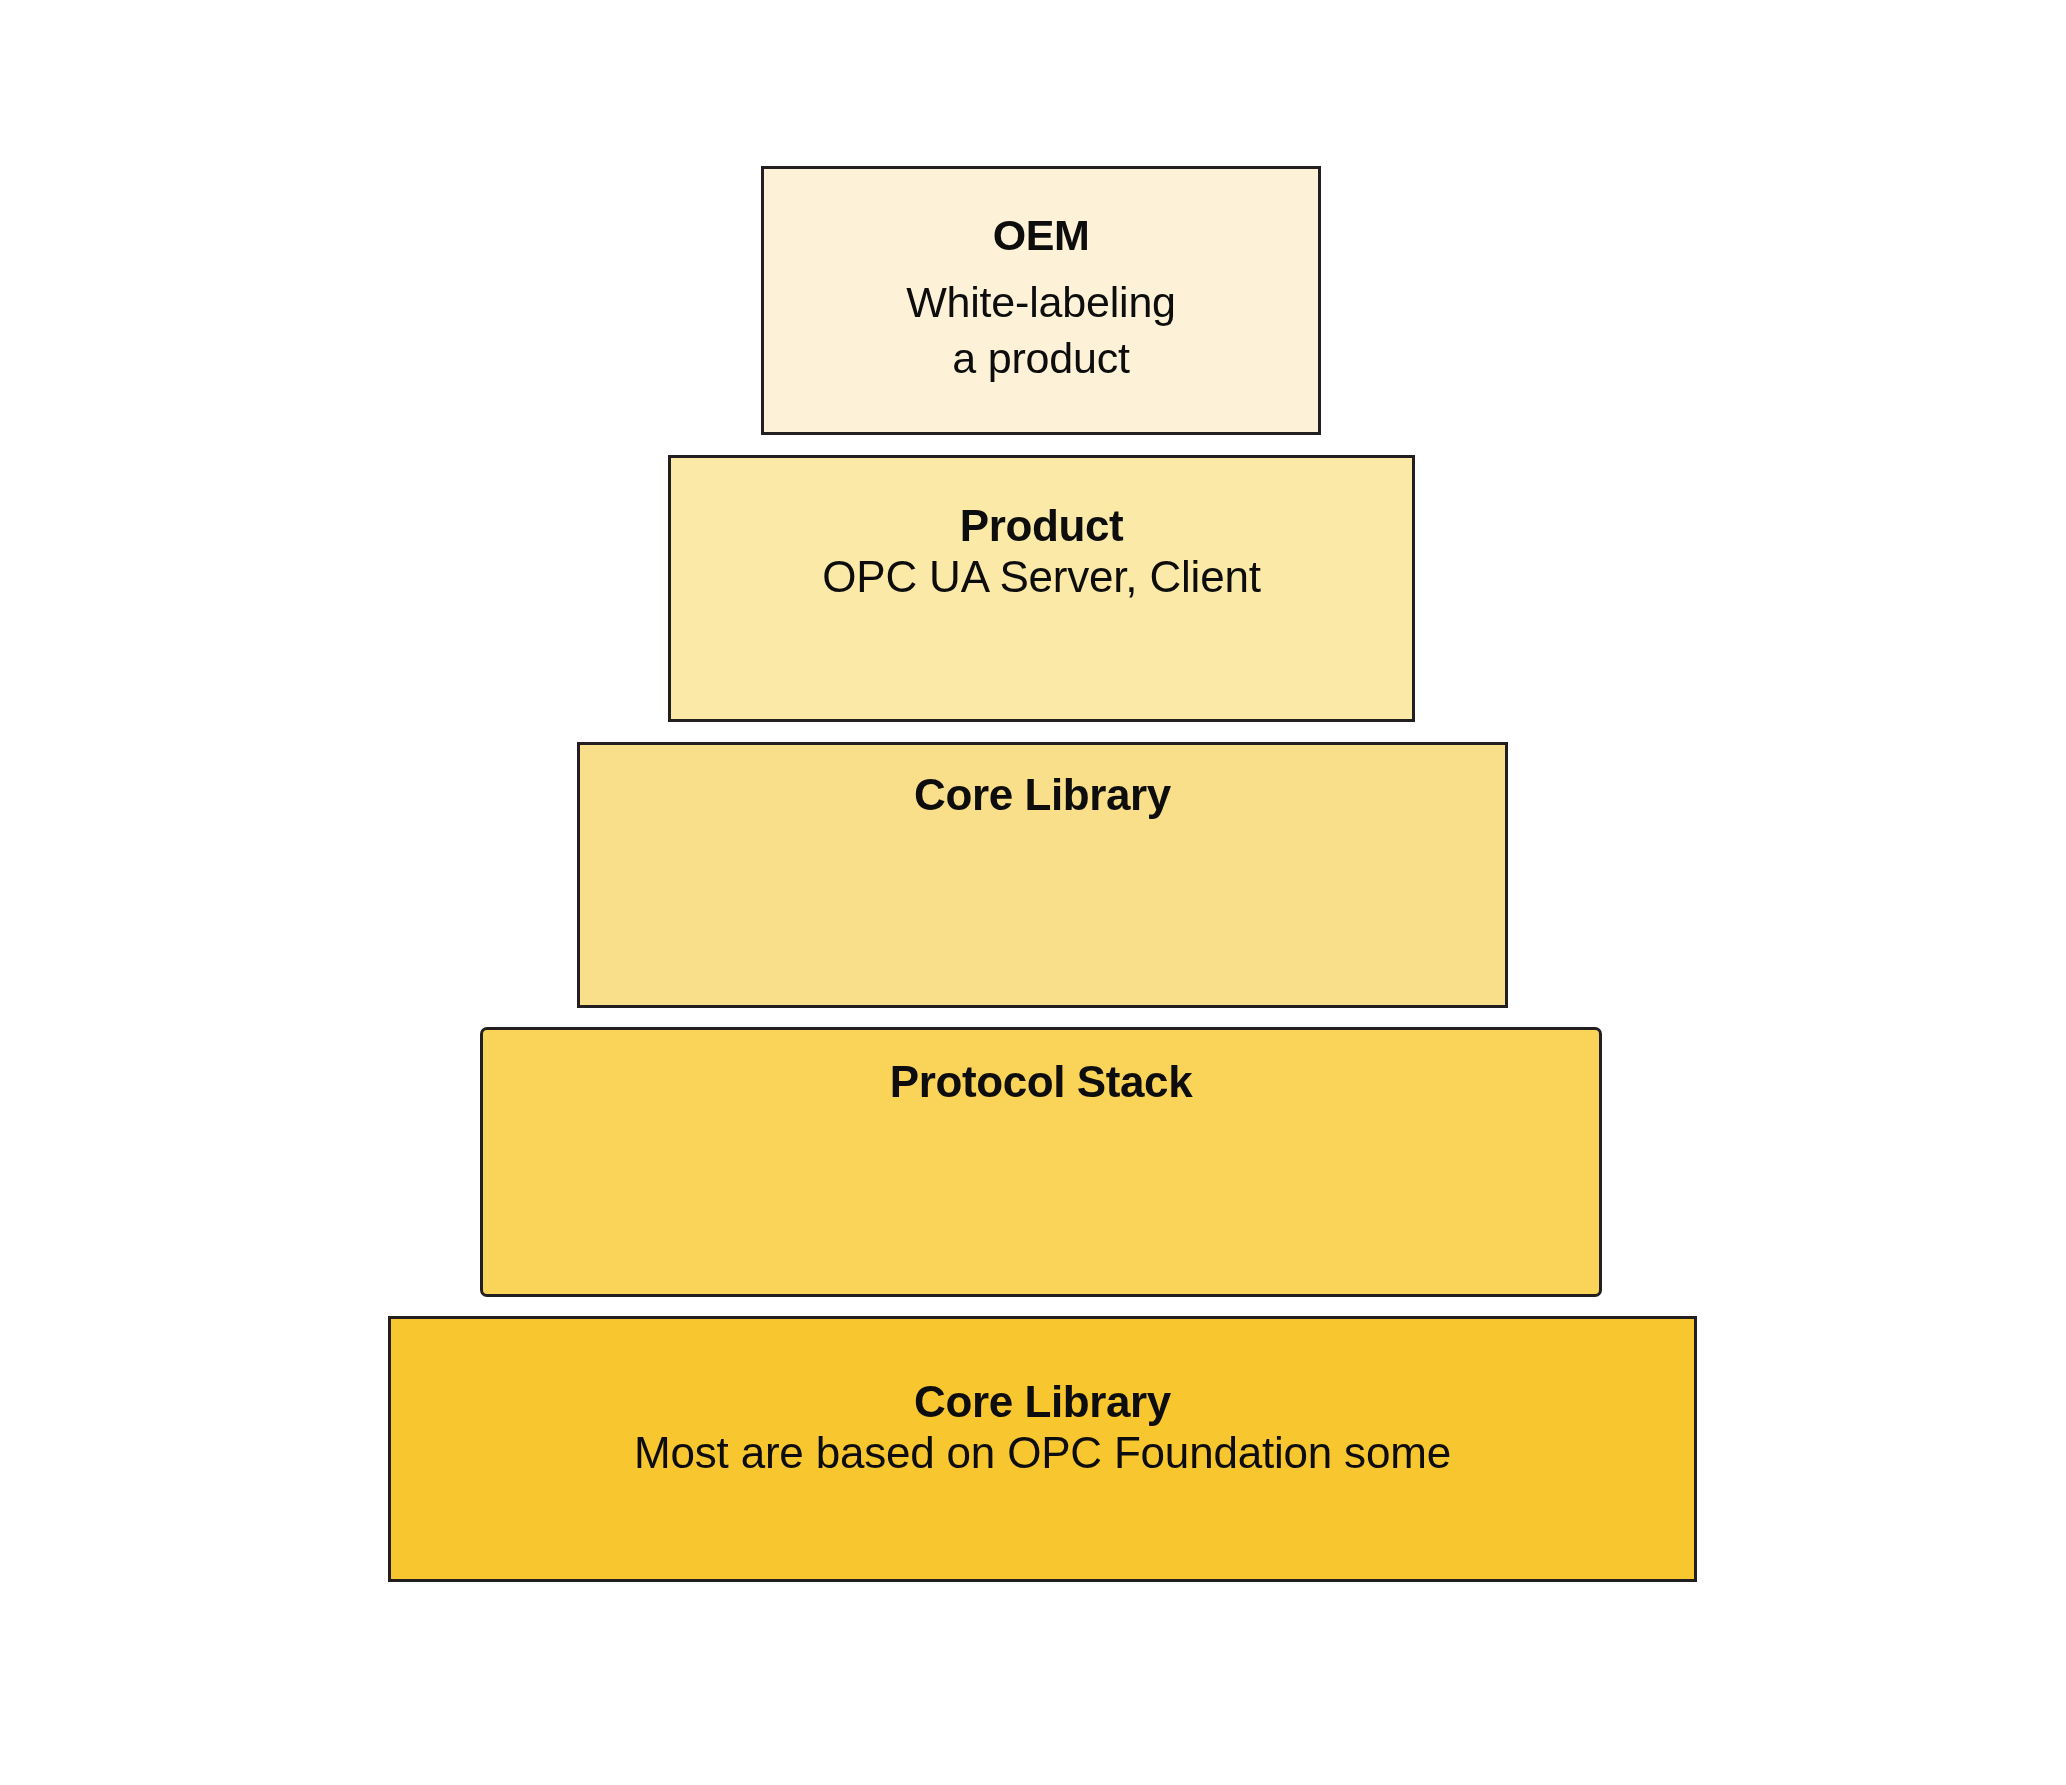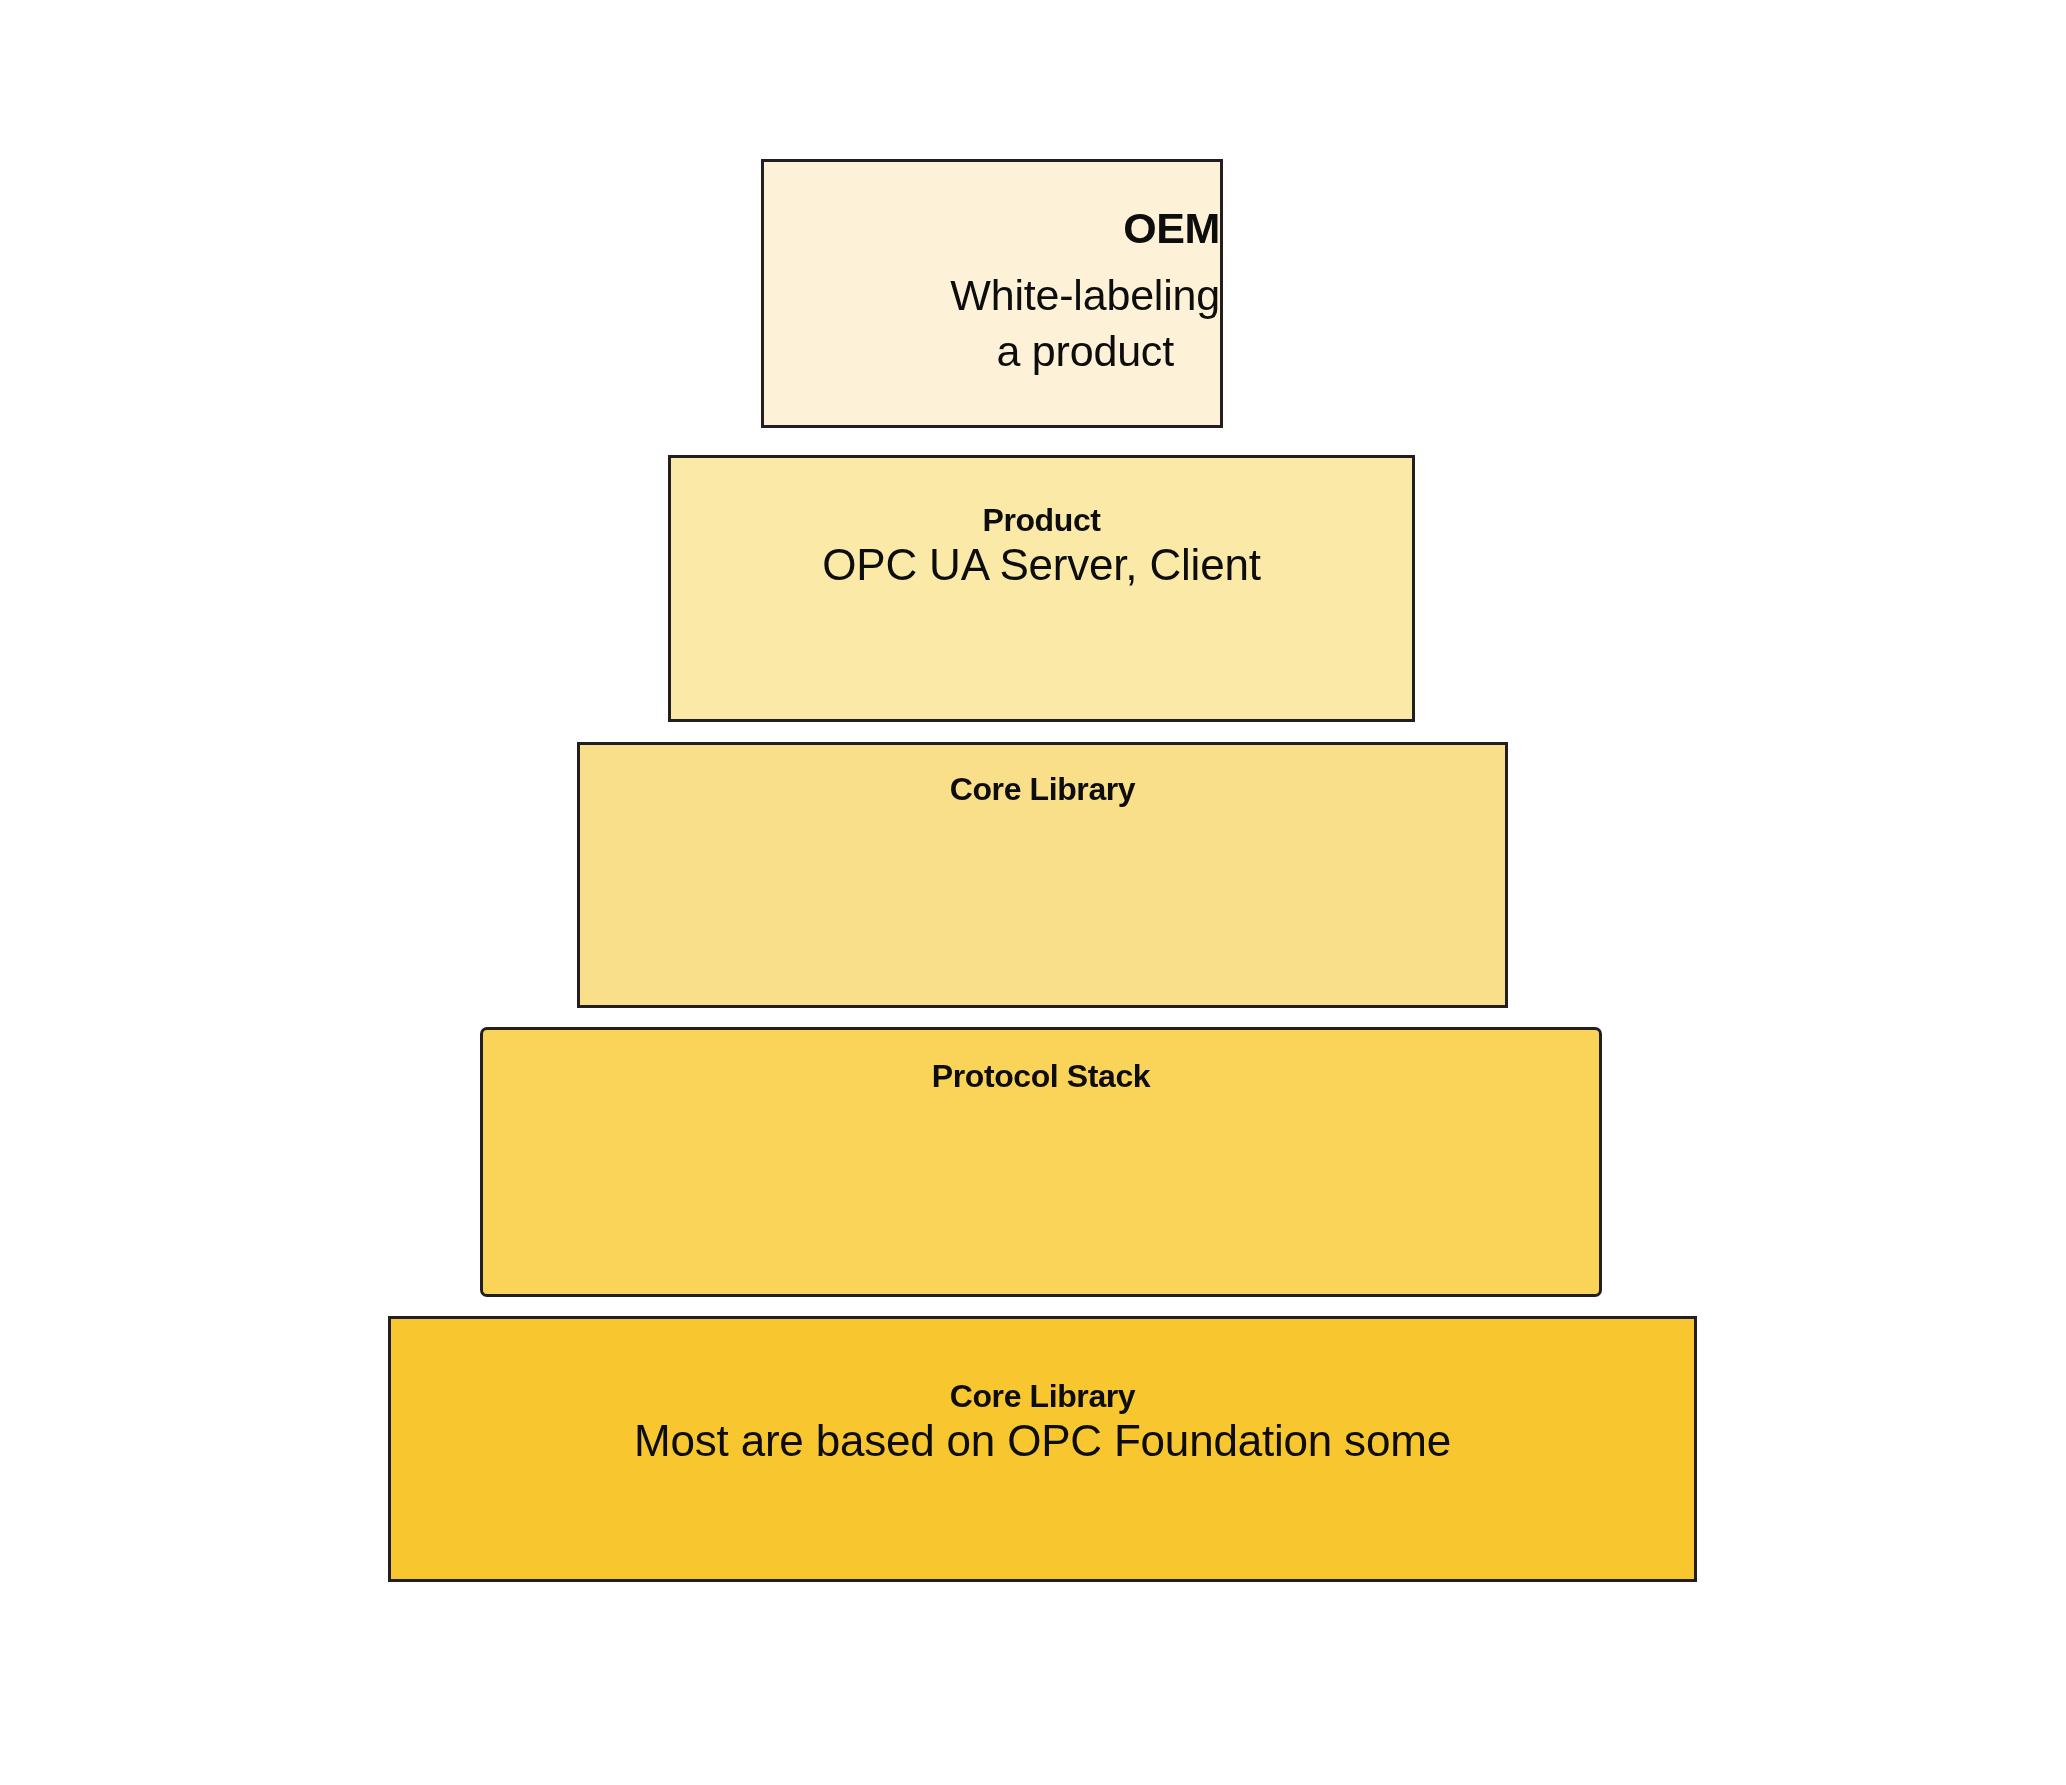--- a/index.html
+++ b/index.html
@@ -31,43 +31,42 @@
     display: flex;
     flex-direction: column;
     align-items: center;
     justify-content: center;
     text-align: center;
     color: #0d0d0d;
   }
 
   .layer-title {
     font-weight: bold;
-    font-size: 32px;
+    font-size: 44px;
     line-height: 1.0;
     letter-spacing: -0.4px;
     white-space: nowrap;
   }
 
   .layer-desc {
     font-weight: normal;
     font-size: 44px;
     line-height: 1.30;
     letter-spacing: -0.2px;
     margin-top: 0;
     white-space: pre-line;
   }
 
   
   #layer-oem {
     left: 761px;
-    top: 159px;
-    width: 462px;
+    top: 166px;
+    width: 560px;
     height: 269px;
     background: #fdf2d8;
-    align-items: flex-end;
   }
   #layer-oem .layer-title { font-size: 43px; }
   #layer-oem .layer-desc  { font-size: 43px; margin-top: 18px; }
 
   
   #layer-product {
     left: 668px;
     top: 455px;
     width: 747px;
     height: 267px;

